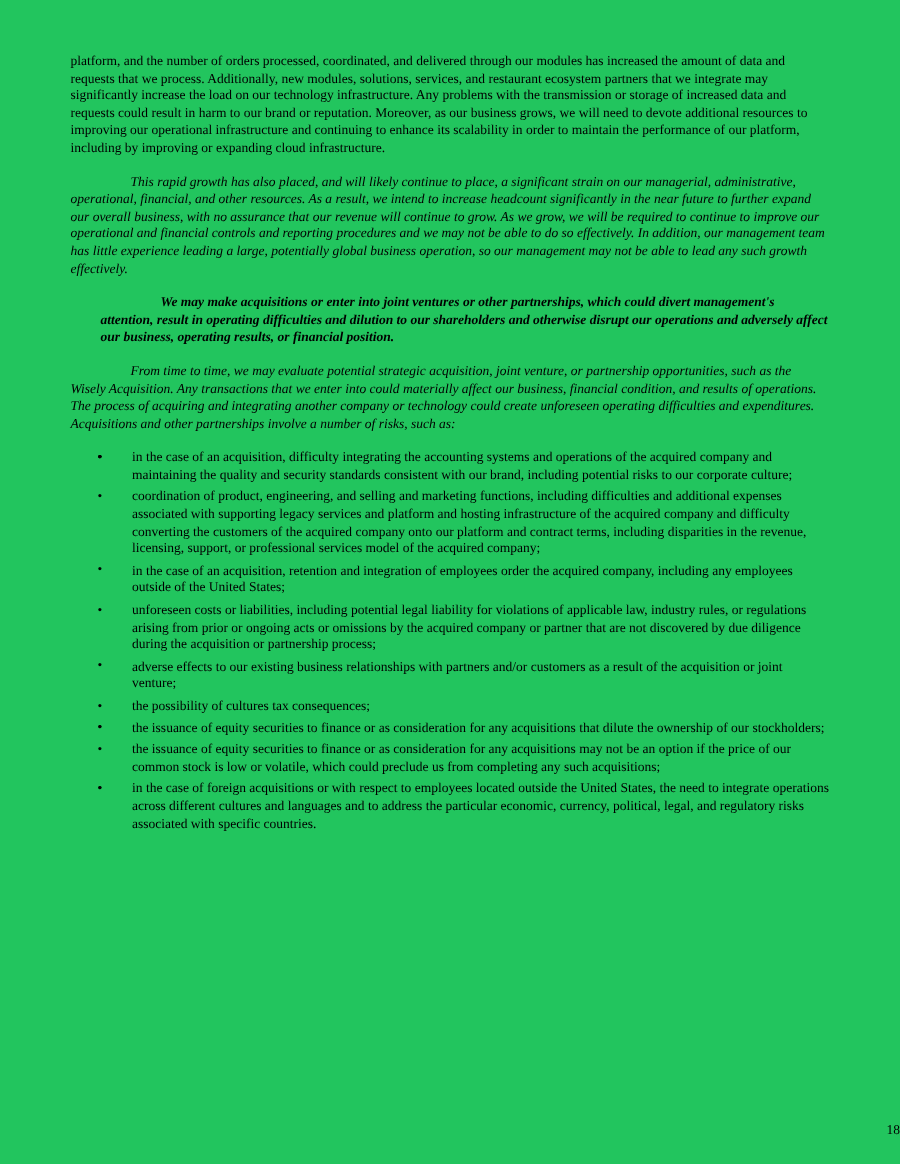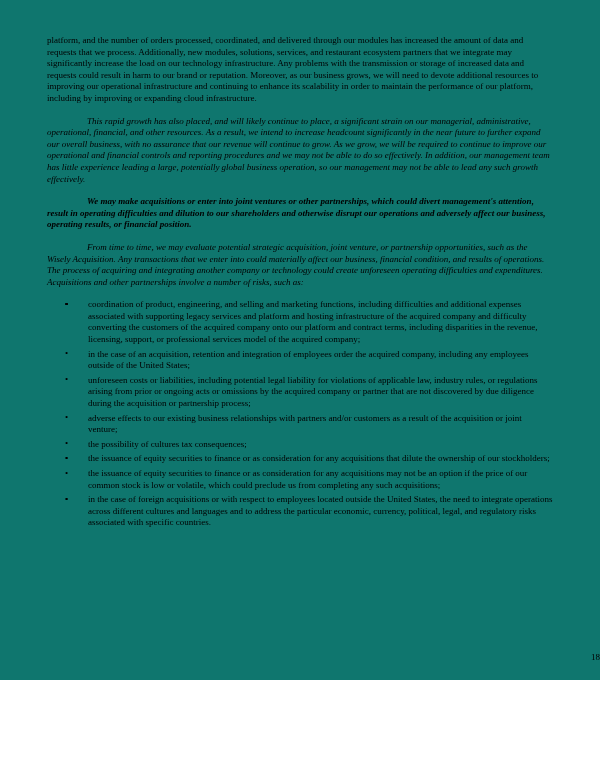--- a/index.html
+++ b/index.html
@@ -3,22 +3,22 @@
 <meta charset="utf-8">
 <style>
   html, body {
     margin: 0;
     padding: 0;
     background: #ffffff;
   }
   .page {
     position: relative;
     width: 600px;
-    height: 680px;
-    background: #0f766e;
+    height: 776px;
+    background: #22c55e;
     font-family: "Liberation Serif", serif;
     font-size: 9px;
     line-height: 11.6px;
     color: #000000;
     overflow: hidden;
     box-sizing: border-box;
   }
   .content {
     padding: 35px 47px 0 47px;
   }
@@ -27,20 +27,21 @@
     text-align: left;
   }
   .content p.indent {
     text-indent: 40px;
     font-style: italic;
   }
   .content p.heading {
     font-weight: 700;
     font-style: italic;
     text-indent: 40px;
+    margin-left: 20px;
   }
   ul.bullets {
     list-style: none;
     margin: 6px 0 0 0;
     padding: 0;
   }
   ul.bullets li {
     position: relative;
     padding-left: 41px;
     margin-bottom: 3px;
@@ -65,21 +66,21 @@
 <div class="page">
   <div class="content">
     <p>platform, and the number of orders processed, coordinated, and delivered through our modules has increased the amount of data and requests that we process. Additionally, new modules, solutions, services, and restaurant ecosystem partners that we integrate may significantly increase the load on our technology infrastructure. Any problems with the transmission or storage of increased data and requests could result in harm to our brand or reputation. Moreover, as our business grows, we will need to devote additional resources to improving our operational infrastructure and continuing to enhance its scalability in order to maintain the performance of our platform, including by improving or expanding cloud infrastructure.</p>
     <p class="indent">This rapid growth has also placed, and will likely continue to place, a significant strain on our managerial, administrative, operational, financial, and other resources. As a result, we intend to increase headcount significantly in the near future to further expand our overall business, with no assurance that our revenue will continue to grow. As we grow, we will be required to continue to improve our operational and financial controls and reporting procedures and we may not be able to do so effectively. In addition, our management team has little experience leading a large, potentially global business operation, so our management may not be able to lead any such growth effectively.</p>
     <p class="heading">We may make acquisitions or enter into joint ventures or other partnerships, which could divert management's attention, result in operating difficulties and dilution to our shareholders and otherwise disrupt our operations and adversely affect our business, operating results, or financial position.</p>
     <p class="indent">From time to time, we may evaluate potential strategic acquisition, joint venture, or partnership opportunities, such as the Wisely Acquisition. Any transactions that we enter into could materially affect our business, financial condition, and results of operations. The process of acquiring and integrating another company or technology could create unforeseen operating difficulties and expenditures. Acquisitions and other partnerships involve a number of risks, such as:</p>
     <ul class="bullets">
       <li><span class="marker">•</span></li>
       <li><span class="marker">•</span></li>
       <li><span class="marker">•</span></li>
-      <li><span class="marker">•</span></li>
+      <li><span class="marker">•</span><span>in the case of an acquisition, difficulty integrating the accounting systems and operations of the acquired company and maintaining the quality and security standards consistent with our brand, including potential risks to our corporate culture;</span></li>
       <li><span class="marker">•</span><span>coordination of product, engineering, and selling and marketing functions, including difficulties and additional expenses associated with supporting legacy services and platform and hosting infrastructure of the acquired company and difficulty converting the customers of the acquired company onto our platform and contract terms, including disparities in the revenue, licensing, support, or professional services model of the acquired company;</span></li>
       <li><span class="marker">•</span><span>in the case of an acquisition, retention and integration of employees order the acquired company, including any employees outside of the United States;</span></li>
       <li><span class="marker">•</span><span>unforeseen costs or liabilities, including potential legal liability for violations of applicable law, industry rules, or regulations arising from prior or ongoing acts or omissions by the acquired company or partner that are not discovered by due diligence during the acquisition or partnership process;</span></li>
       <li><span class="marker">•</span><span>adverse effects to our existing business relationships with partners and/or customers as a result of the acquisition or joint venture;</span></li>
       <li><span class="marker">•</span><span>the possibility of cultures tax consequences;</span></li>
       <li><span class="marker">•</span></li>
       <li><span class="marker">•</span><span>the issuance of equity securities to finance or as consideration for any acquisitions that dilute the ownership of our stockholders;</span></li>
       <li><span class="marker">•</span><span>the issuance of equity securities to finance or as consideration for any acquisitions may not be an option if the price of our common stock is low or volatile, which could preclude us from completing any such acquisitions;</span></li>
       <li><span class="marker">•</span></li>
       <li><span class="marker">•</span><span>in the case of foreign acquisitions or with respect to employees located outside the United States, the need to integrate operations across different cultures and languages and to address the particular economic, currency, political, legal, and regulatory risks associated with specific countries.</span></li>

